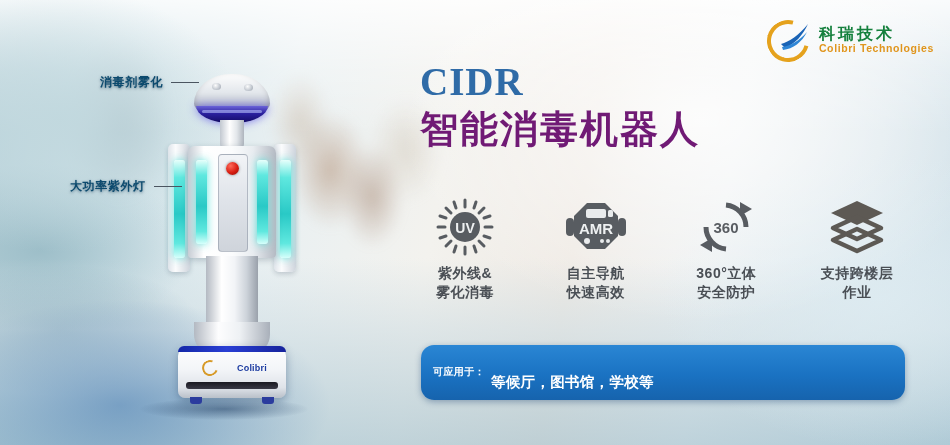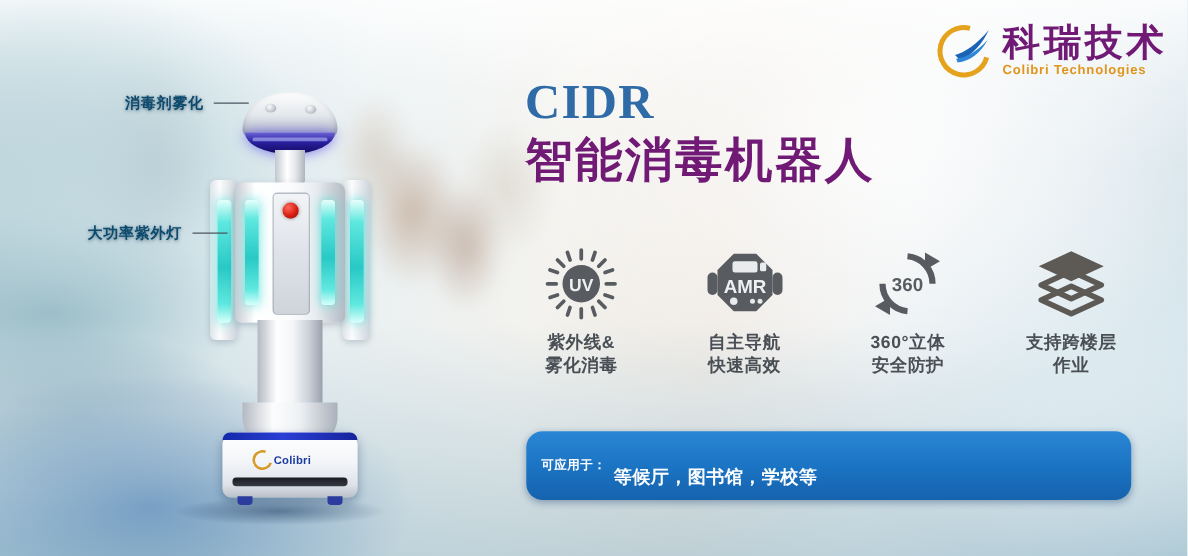--- a/index.html
+++ b/index.html
@@ -232,21 +232,21 @@
     border-radius: 0 0 3px 3px;
   }
   .r-foot.f1 { left: 22px; }
   .r-foot.f2 { left: 94px; }
   .r-logo {
     position: absolute;
     left: 34px;
     top: 290px;
     display: flex;
     align-items: center;
-    gap: 1px;
+    gap: 19px;
     text-align: right;
   }
   .r-logo-mark {
     width: 12px;
     height: 12px;
     border: 2px solid #d79a28;
     border-right-color: transparent;
     border-radius: 50%;
     transform: rotate(-25deg);
   }
@@ -325,23 +325,23 @@
   }
   .brand-swoosh {
     position: absolute;
     left: 12px;
     top: 5px;
     width: 30px;
     height: 28px;
   }
   .brand-words { display: flex; flex-direction: column; line-height: 1.1; }
   .brand-cn {
-    font-size: 30px;
-    font-weight: bold;
-    color: #701a75;
+    font-size: 16px;
+    font-weight: bold;
+    color: #15803d;
     letter-spacing: 3px;
   }
   .brand-en {
     font-size: 10.5px;
     font-weight: bold;
     color: #e0951c;
     letter-spacing: .6px;
   }
 
   

